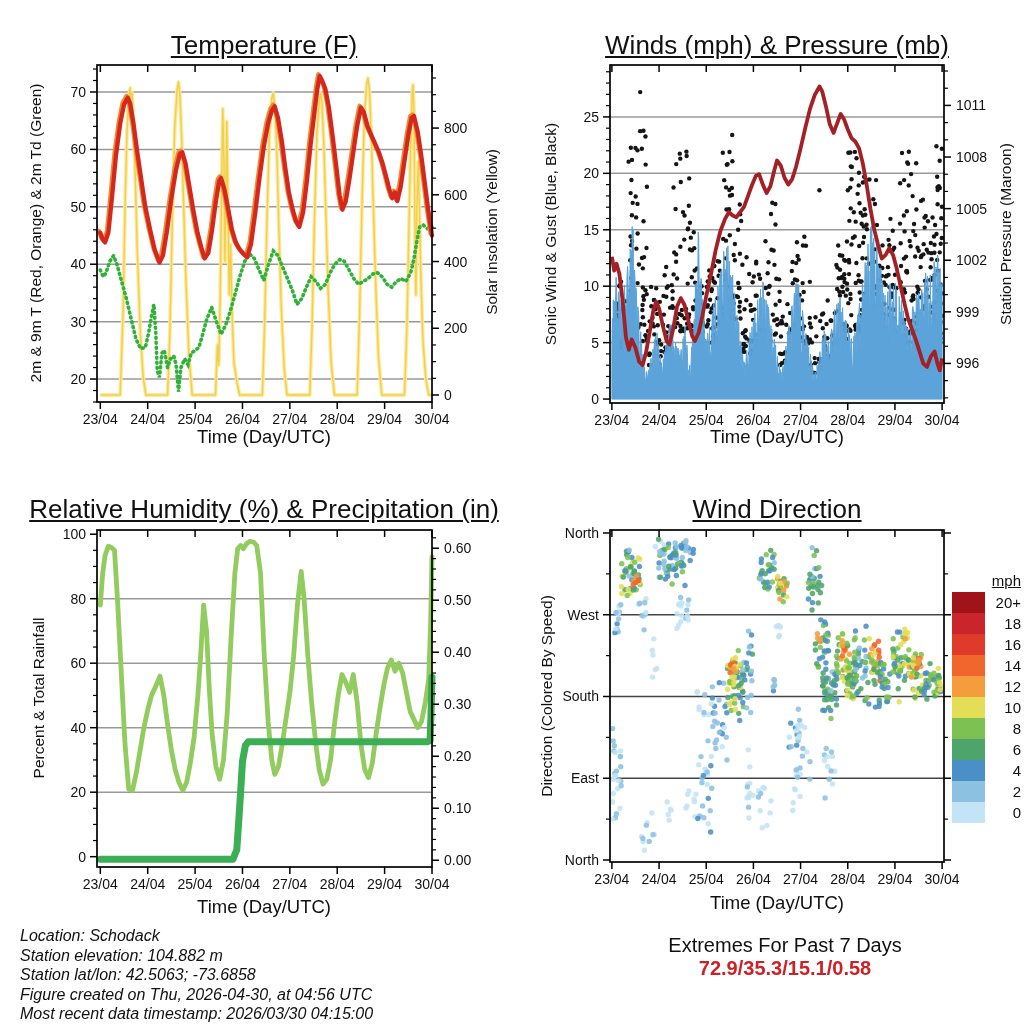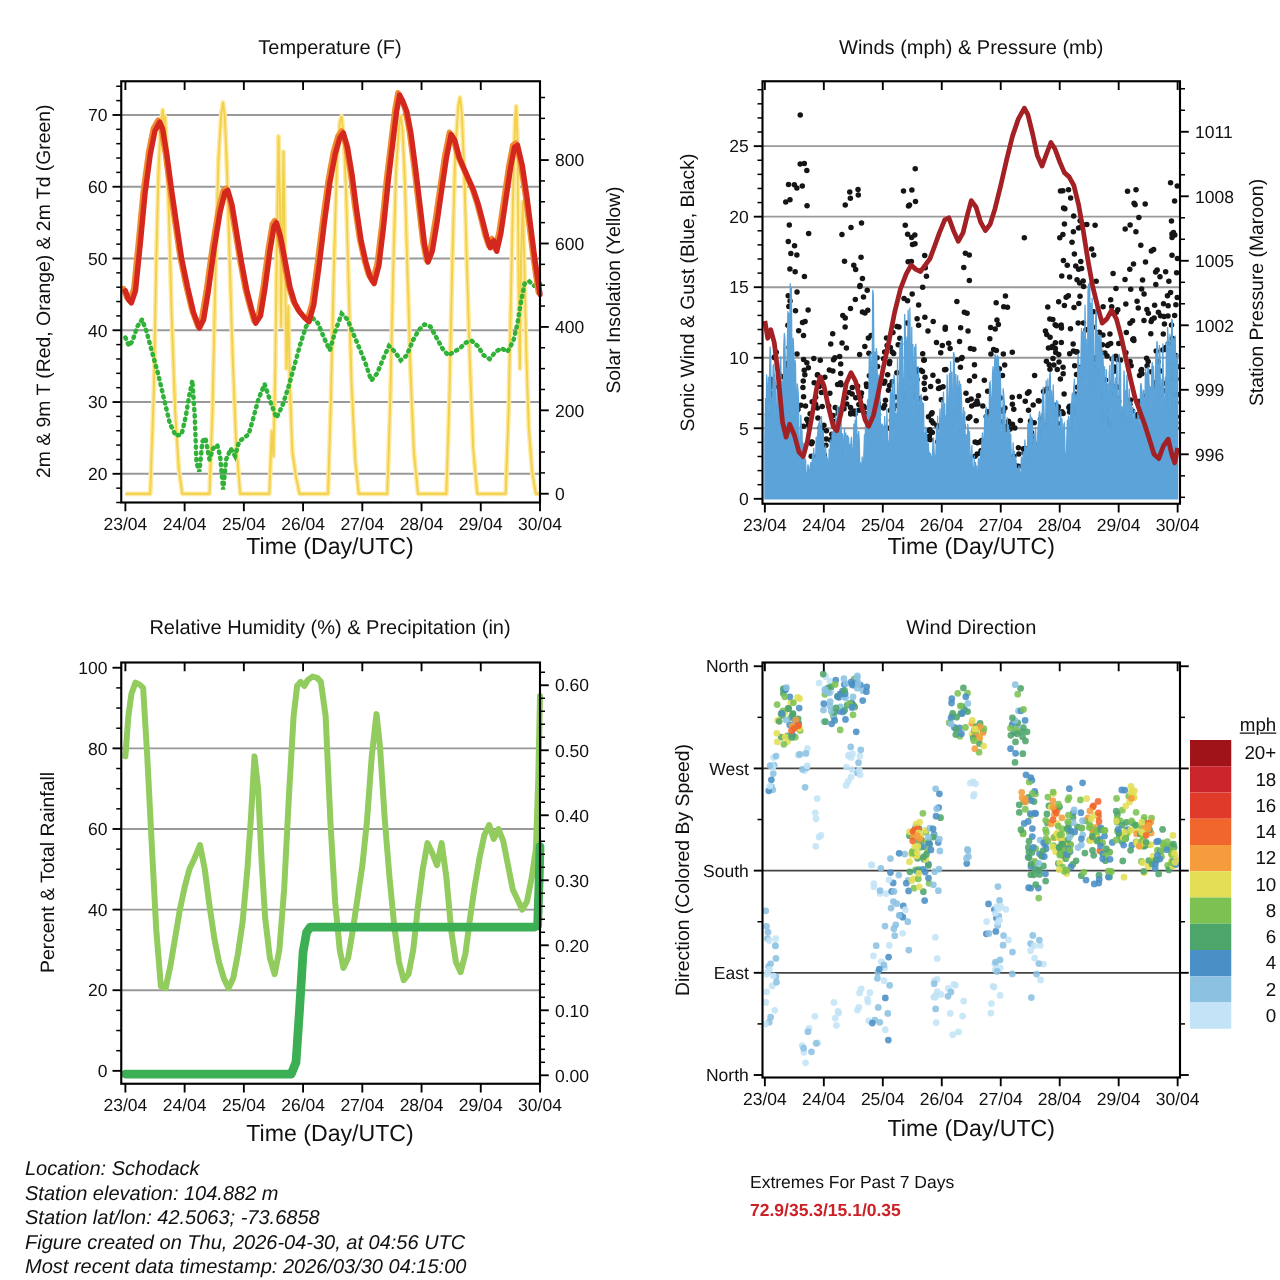--- a/index.html
+++ b/index.html
@@ -1,23 +1,23 @@
 <!DOCTYPE html>
 <html><head>
 <meta charset="utf-8">
 <style>
   html,body{margin:0;padding:0;background:#ffffff;}
   #fig{position:relative;width:1024px;height:1024px;background:#ffffff;overflow:hidden;
        font-family:"Liberation Sans", sans-serif;color:#111;}
   #plots{position:absolute;left:0;top:0;}
-  .title{position:absolute;transform:translateX(-50%);font-size:16px;white-space:nowrap;color:#111;}
+  .title{position:absolute;transform:translateX(-50%);font-size:26px;white-space:nowrap;color:#111;text-decoration:underline;}
   .xlabel{position:absolute;transform:translateX(-50%);font-size:18.5px;white-space:nowrap;color:#111;text-align:right;}
   .ylab{position:absolute;transform:translate(-50%,-50%) rotate(-90deg);font-size:15.5px;white-space:nowrap;color:#111;}
   .footerL{position:absolute;left:20px;top:926px;font-size:16px;line-height:19.6px;color:#111;font-style:italic;}
-  .footerR{position:absolute;left:600px;top:934px;width:370px;text-align:left;font-size:14px;line-height:22.5px;color:#111;}
+  .footerR{position:absolute;left:600px;top:934px;width:370px;text-align:center;font-size:20px;line-height:22.5px;color:#111;}
   .footerR .vals{font-weight:bold;}
   .cbtitle{position:absolute;right:3px;top:572px;font-size:15px;color:#111;text-decoration:underline;}
   svg text{font-family:"Liberation Sans", sans-serif;fill:#111;}
 </style>
 </head>
 <body>
 
 <div id="fig">
   <svg id="plots" width="1024" height="1024">
       <line x1="97" y1="379.0357751277683" x2="432" y2="379.0357751277683" stroke="#999999" stroke-width="1.5"></line>
@@ -2171,15 +2171,15 @@
   <div class="footerL">
     <div>Location: Schodack</div>
     <div>Station elevation: 104.882 m</div>
     <div>Station lat/lon: 42.5063; -73.6858</div>
     <div>Figure created on Thu, 2026-04-30, at 04:56 UTC</div>
     <div>Most recent data timestamp: 2026/03/30 04:15:00</div>
   </div>
 
   <div class="footerR">
     <div>Extremes For Past 7 Days</div>
-    <div class="vals" id="extremes-vals" style="color: rgb(204, 33, 39);">72.9/35.3/15.1/0.35</div>
+    <div class="vals" id="extremes-vals" style="color: rgb(204, 33, 39);">72.9/35.3/15.1/0.58</div>
   </div>
 </div>
 
 </body></html>

